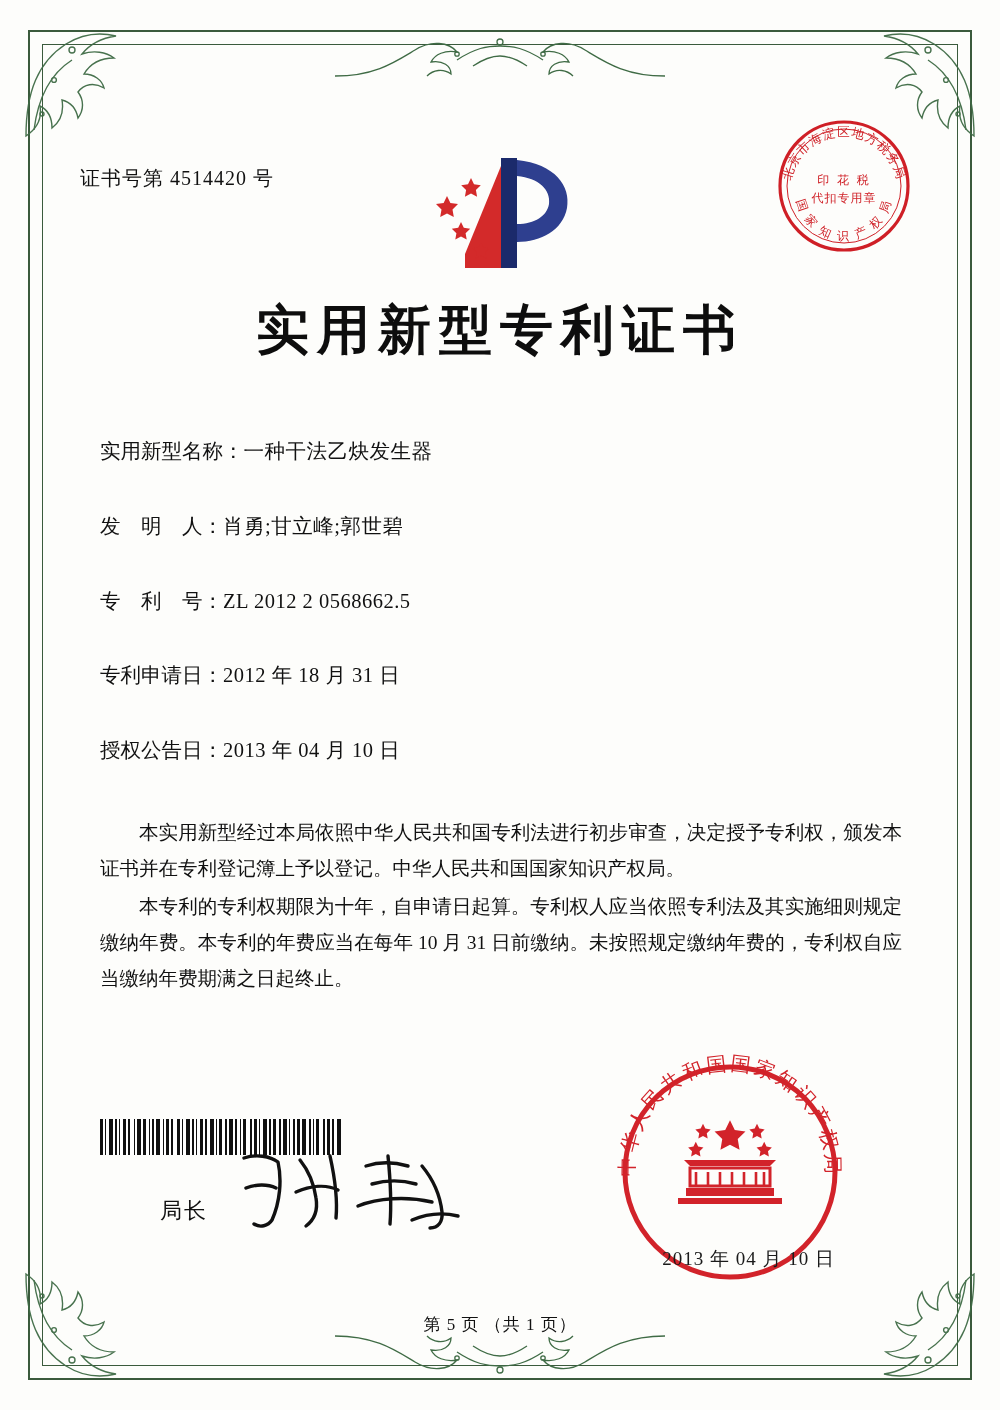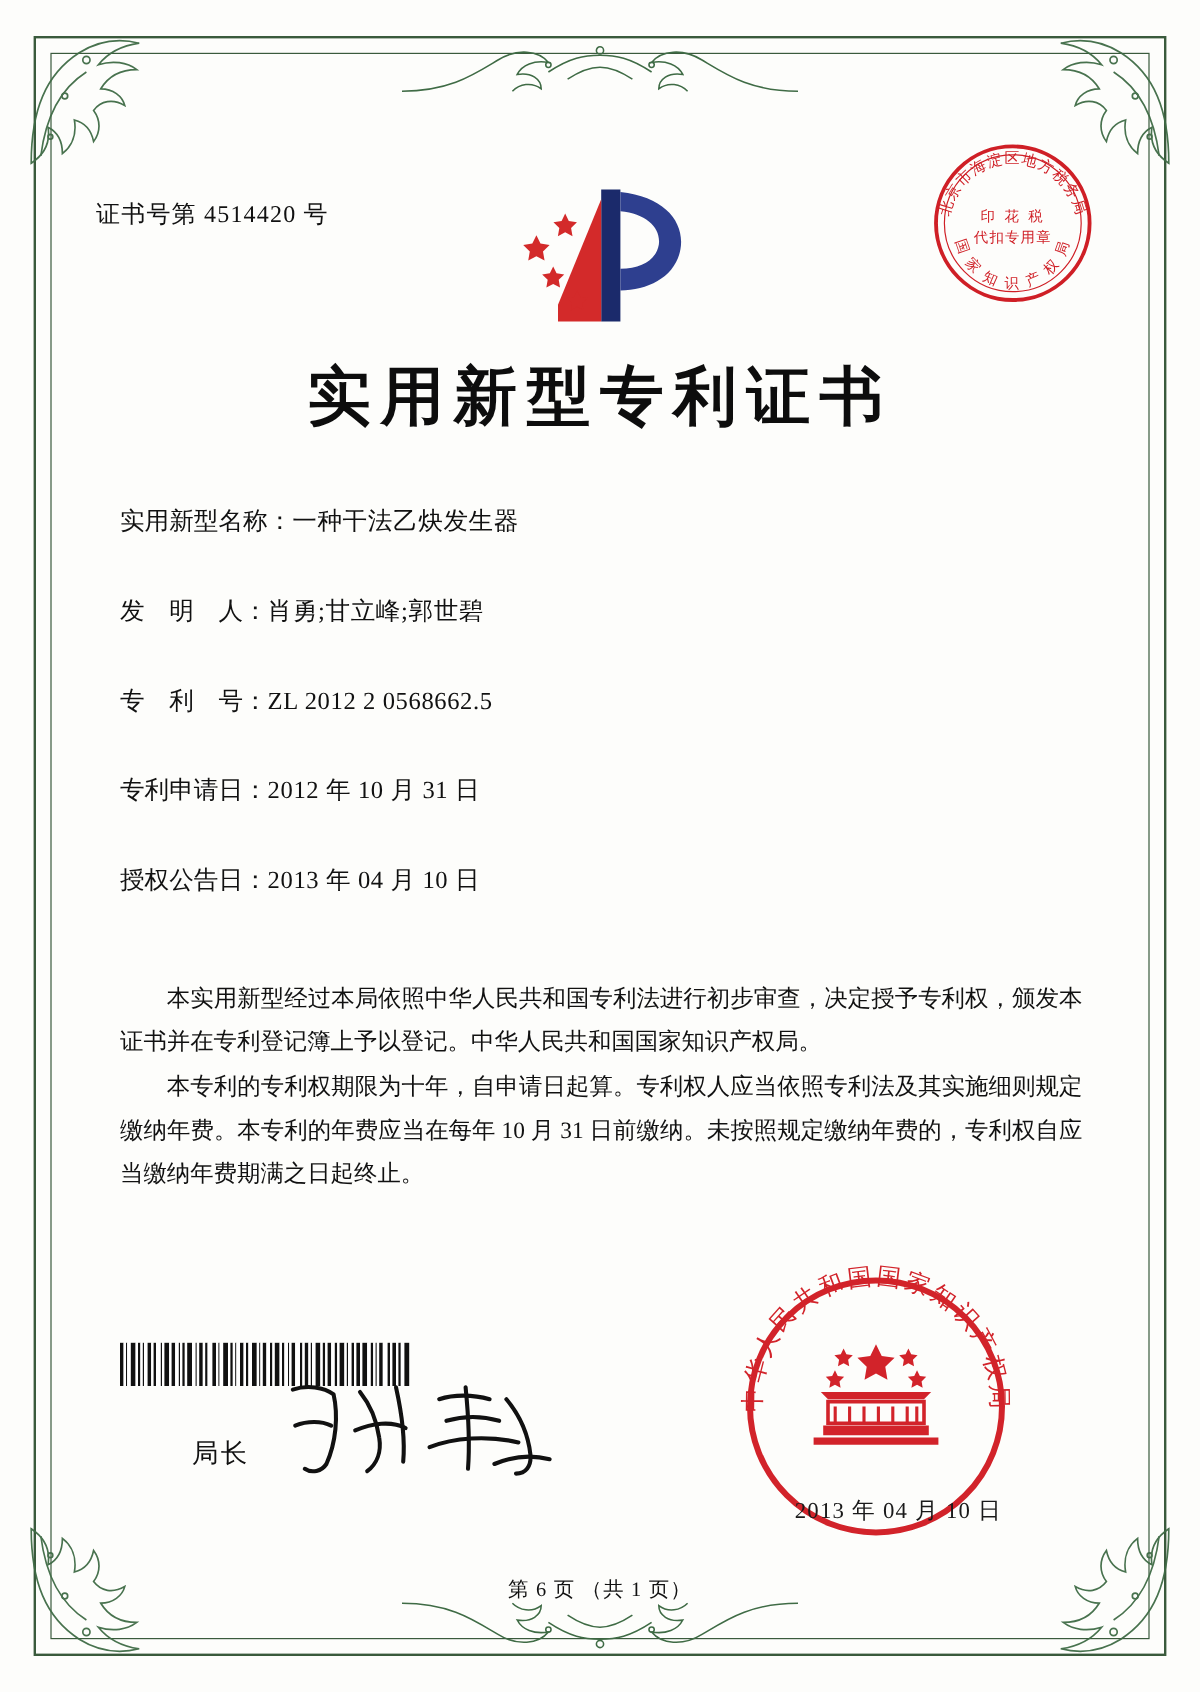--- a/index.html
+++ b/index.html
@@ -128,21 +128,21 @@
     font-weight: bold;
     letter-spacing: 8px;
     font-family: "DejaVu Serif", "Liberation Serif", serif;
     color: #0d0d0d;
   }
 
   .fields {
     position: absolute;
     left: 30px;
     right: 10px;
-    top: 350px;
+    top: 366px;
   }
   .field {
     font-size: 20.5px;
     line-height: 1.5;
     margin-bottom: 44px;
     white-space: nowrap;
     color: #111;
   }
   .field .lbl { letter-spacing: 0px; }
   .field .val { letter-spacing: 0.5px; }
@@ -342,21 +342,21 @@
       <div class="field">
         <span class="lbl">实用新型名称：</span><span class="val">一种干法乙炔发生器</span>
       </div>
       <div class="field">
         <span class="lbl">发　明　人：</span><span class="val">肖勇;甘立峰;郭世碧</span>
       </div>
       <div class="field">
         <span class="lbl">专　利　号：</span><span class="val">ZL 2012 2 0568662.5</span>
       </div>
       <div class="field">
-        <span class="lbl">专利申请日：</span><span class="val">2012 年 10 月 31 日</span>
+        <span class="lbl">专利申请日：</span><span class="val">2012 年 18 月 31 日</span>
       </div>
       <div class="field">
         <span class="lbl">授权公告日：</span><span class="val">2013 年 04 月 10 日</span>
       </div>
     </div>
 
     <div class="paragraphs">
       <p class="para">本实用新型经过本局依照中华人民共和国专利法进行初步审查，决定授予专利权，颁发本证书并在专利登记簿上予以登记。中华人民共和国国家知识产权局。</p>
       <p class="para">本专利的专利权期限为十年，自申请日起算。专利权人应当依照专利法及其实施细则规定缴纳年费。本专利的年费应当在每年 10 月 31 日前缴纳。未按照规定缴纳年费的，专利权自应当缴纳年费期满之日起终止。</p>
     </div>
@@ -503,16 +503,16 @@
             <path d="M-38 2 l2.6 5.3 5.9.9 -4.3 4.2 1 5.9 -5.2-2.8 -5.2 2.8 1-5.9 -4.3-4.2 5.9-.9z"></path>
             <path d="M30 -18 l2.6 5.3 5.9.9 -4.3 4.2 1 5.9 -5.2-2.8 -5.2 2.8 1-5.9 -4.3-4.2 5.9-.9z"></path>
             <path d="M38 2 l2.6 5.3 5.9.9 -4.3 4.2 1 5.9 -5.2-2.8 -5.2 2.8 1-5.9 -4.3-4.2 5.9-.9z"></path>
           </g>
         </g>
       </svg>
     </div>
 
     <div class="seal-date">2013 年 04 月 10 日</div>
 
-    <div class="page-footer">第 6 页 （共 1 页）</div>
+    <div class="page-footer">第 5 页 （共 1 页）</div>
 
   </div>
 </div>
 
 </body></html>

